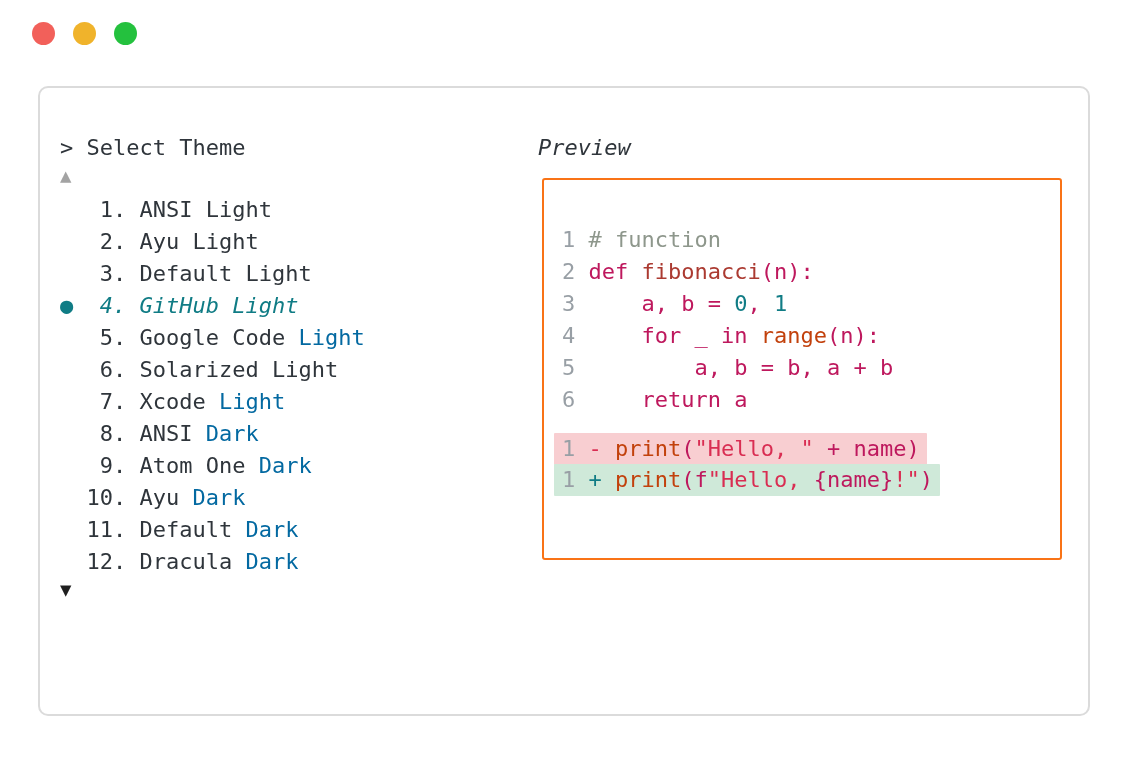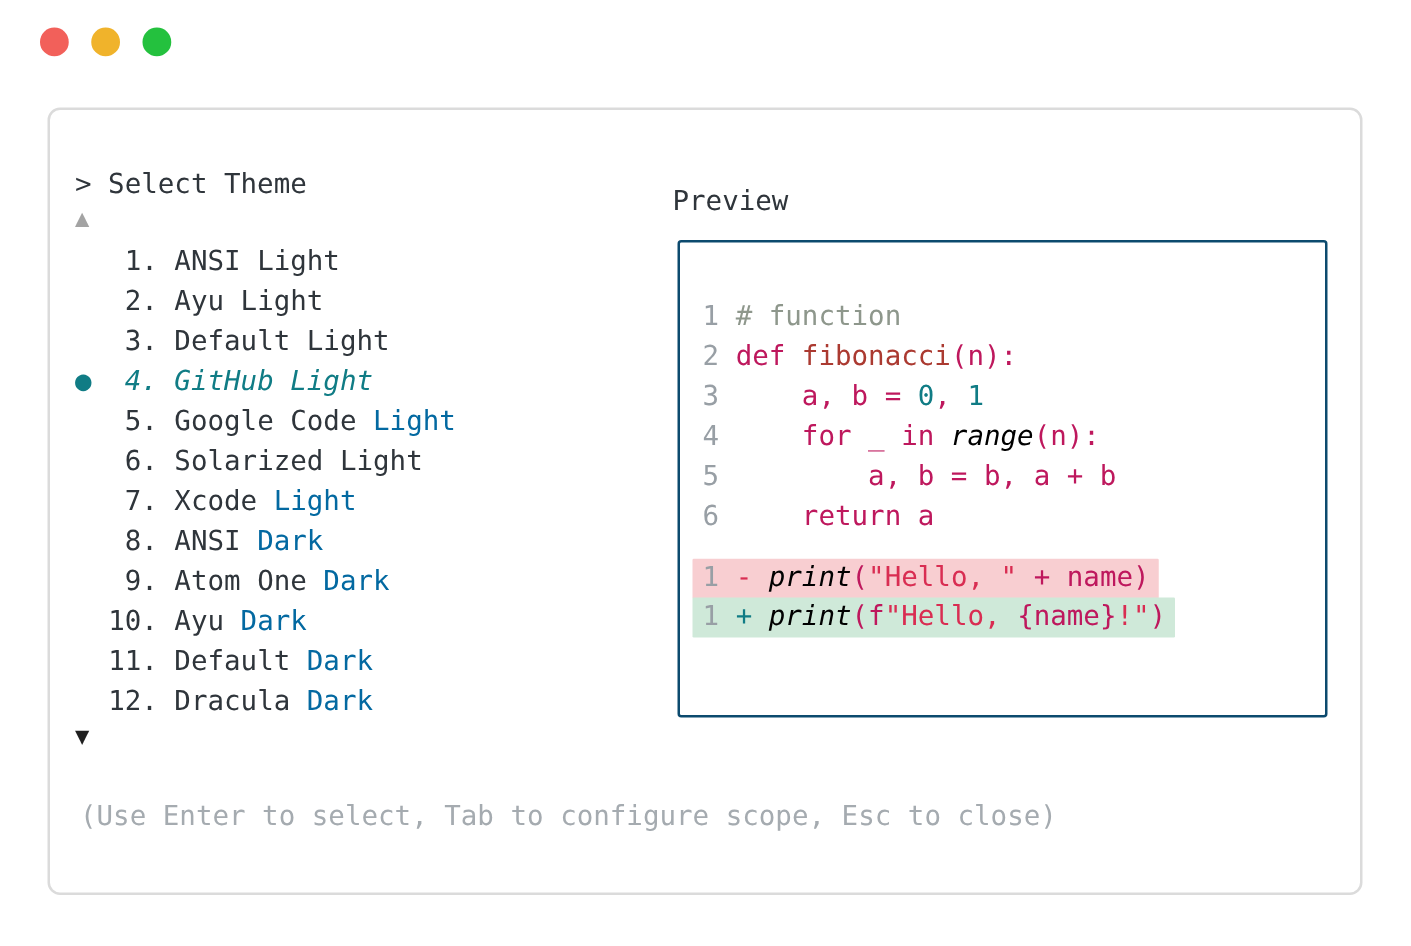--- a/index.html
+++ b/index.html
@@ -9,45 +9,45 @@
   .traffic{position:absolute;left:32px;top:22px;display:flex;gap:18px;}
   .dot{width:23px;height:23px;border-radius:50%;}
   .dot.red{background:#f2605a;}
   .dot.yellow{background:#f0b32b;}
   .dot.green{background:#24c13e;}
   
   .panel{position:absolute;left:38px;top:86px;width:1052px;height:630px;box-sizing:border-box;
          border:2px solid #dbdbdb;border-radius:10px;background:#ffffff;}
   .mono{font-size:22px;line-height:32px;white-space:pre;color:#2f353b;}
   .prompt{position:absolute;left:20px;top:44px;}
-  .preview-label{position:absolute;left:498px;top:58px;}
+  .preview-label{position:absolute;left:498px;top:44px;font-style:italic;}
   .scroll-up{position:absolute;left:20px;top:76px;font-size:19px;line-height:22px;color:#a3a3a3;cursor:pointer;}
   .scroll-down{position:absolute;left:20px;top:490px;font-size:19px;line-height:22px;color:#1f1f1f;cursor:pointer;}
   .theme-list{position:absolute;left:20px;top:106px;}
   .trow{height:32px;white-space:pre;cursor:pointer;}
   .trow .bullet{color:#107c85;}
   .trow .dim{color:#0369a1;}
   .trow.selected, .trow.selected .name, .trow.selected .num{color:#107c85;font-style:italic;}
   .footer{position:absolute;left:24px;top:550px;color:#a5abb0;}
   
-  .preview-box{position:absolute;left:502px;top:104px;width:520px;height:382px;box-sizing:border-box;
-               border:2px solid #0c4a6e;border-radius:3px;background:#ffffff;}
+  .preview-box{position:absolute;left:502px;top:90px;width:520px;height:382px;box-sizing:border-box;
+               border:2px solid #f97316;border-radius:3px;background:#ffffff;}
   .code{position:absolute;left:18px;top:44px;right:0;}
   .cline{height:32px;white-space:pre;}
   .cline.blank{height:17px;}
   .cline.diffline{height:31px;}
   .bgspan{display:inline-block;margin-left:-8px;padding:0 7px 0 8px;border-radius:1px;}
   .cline.del .bgspan{background:#f8ced1;}
   .cline.add .bgspan{background:#cfe9d9;}
   .sg-linenum{color:#989fa5;}
   .sg-plain{color:#be185d;}
   .sg-comment{color:#8e978c;}
   .sg-keyword{color:#ab3a31;}
   .sg-string{color:#d92d52;}
-  .sg-function{color:#000000;font-style:italic;}
+  .sg-function{color:#c2410c;}
   .sg-number{color:#107c85;}
 </style>
 </head>
 <body>
 
 <div class="stage">
 
   <div class="traffic">
     <span class="dot red"></span>
     <span class="dot yellow"></span>
@@ -63,16 +63,15 @@
     <div class="scroll-up">▲</div>
 
     <div class="mono theme-list" id="theme-list"><div class="trow"><span class="bullet">  </span><span class="num"> 1. </span><span class="name">ANSI Light</span></div><div class="trow"><span class="bullet">  </span><span class="num"> 2. </span><span class="name">Ayu Light</span></div><div class="trow"><span class="bullet">  </span><span class="num"> 3. </span><span class="name">Default Light</span></div><div class="trow selected"><span class="bullet">● </span><span class="num"> 4. </span><span class="name">GitHub Light</span></div><div class="trow"><span class="bullet">  </span><span class="num"> 5. </span><span class="name">Google Code</span><span class="dim"> Light</span></div><div class="trow"><span class="bullet">  </span><span class="num"> 6. </span><span class="name">Solarized Light</span></div><div class="trow"><span class="bullet">  </span><span class="num"> 7. </span><span class="name">Xcode</span><span class="dim"> Light</span></div><div class="trow"><span class="bullet">  </span><span class="num"> 8. </span><span class="name">ANSI</span><span class="dim"> Dark</span></div><div class="trow"><span class="bullet">  </span><span class="num"> 9. </span><span class="name">Atom One</span><span class="dim"> Dark</span></div><div class="trow"><span class="bullet">  </span><span class="num">10. </span><span class="name">Ayu</span><span class="dim"> Dark</span></div><div class="trow"><span class="bullet">  </span><span class="num">11. </span><span class="name">Default</span><span class="dim"> Dark</span></div><div class="trow"><span class="bullet">  </span><span class="num">12. </span><span class="name">Dracula</span><span class="dim"> Dark</span></div></div>
 
     <div class="scroll-down">▼</div>
 
     <div class="preview-box">
       <div class="mono code" id="code"><div class="cline"><span class="sg-linenum">1 </span><span class="sg-comment"># function</span></div><div class="cline"><span class="sg-linenum">2 </span><span class="sg-plain">def </span><span class="sg-keyword">fibonacci</span><span class="sg-plain">(n):</span></div><div class="cline"><span class="sg-linenum">3 </span><span class="sg-plain">    a, b = </span><span class="sg-number">0</span><span class="sg-plain">, </span><span class="sg-number">1</span></div><div class="cline"><span class="sg-linenum">4 </span><span class="sg-plain">    for _ in </span><span class="sg-function">range</span><span class="sg-plain">(n):</span></div><div class="cline"><span class="sg-linenum">5 </span><span class="sg-plain">        a, b = b, a + b</span></div><div class="cline"><span class="sg-linenum">6 </span><span class="sg-plain">    return a</span></div><div class="cline blank"></div><div class="cline diffline del"><span class="bgspan"><span class="sg-linenum">1 </span><span class="sg-string">- </span><span class="sg-function">print</span><span class="sg-plain">(</span><span class="sg-string">"Hello, "</span><span class="sg-plain"> + name)</span></span></div><div class="cline diffline add"><span class="bgspan"><span class="sg-linenum">1 </span><span class="sg-number">+ </span><span class="sg-function">print</span><span class="sg-plain">(f</span><span class="sg-string">"Hello, </span><span class="sg-plain">{name}</span><span class="sg-string">!"</span><span class="sg-plain">)</span></span></div></div>
     </div>
 
-    <div class="mono footer">(Use Enter to select, Tab to configure scope, Esc to close)</div>
 
   </div>
 </div>
 
 </body></html>

